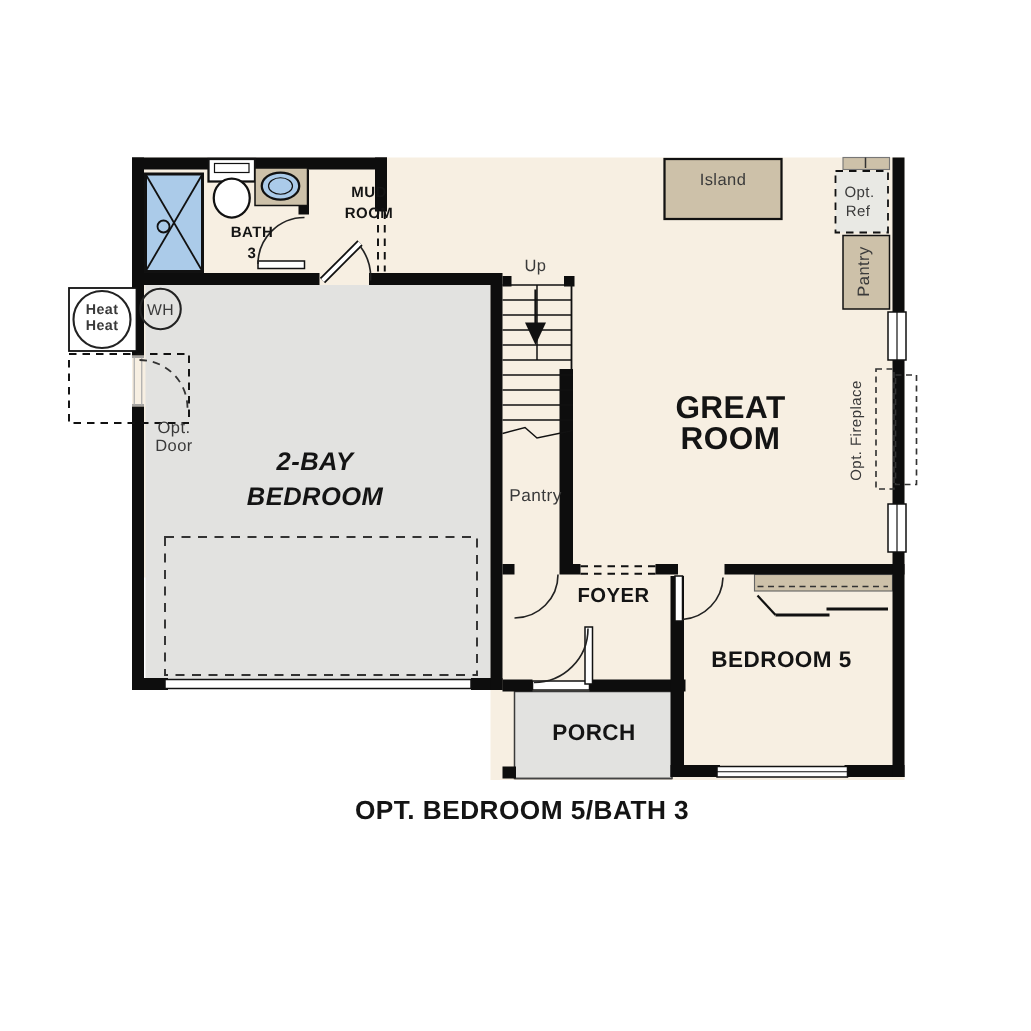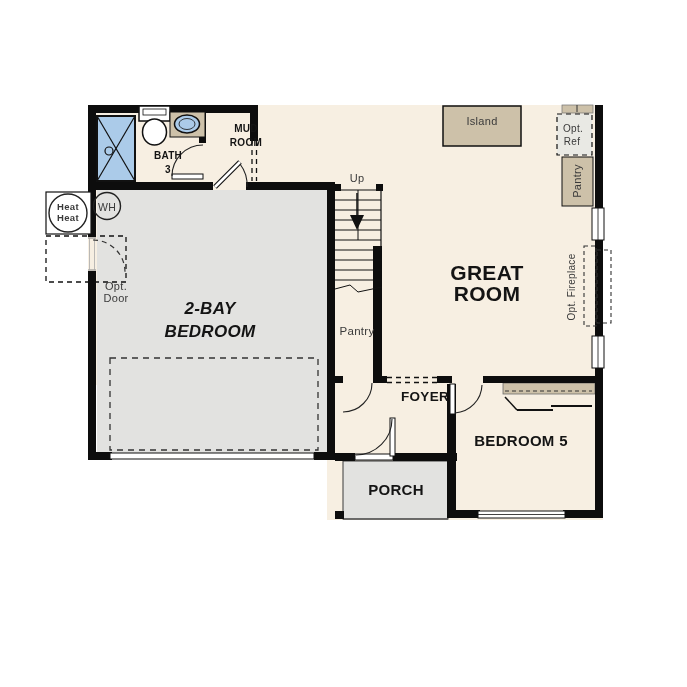--- a/index.html
+++ b/index.html
@@ -5,21 +5,21 @@
   html,body{margin:0;padding:0;background:#ffffff;}
   #stage{position:relative;width:687px;height:687px;background:#ffffff;overflow:hidden;
          font-family:"Liberation Sans",sans-serif;}
   #plan-svg{position:absolute;left:0;top:0;}
   .lbl{position:absolute;transform:translate(-50%,-50%);white-space:nowrap;
        color:#3a3a3a;letter-spacing:.3px;line-height:1;}
   .b{font-weight:bold;color:#141414;}
   .vert{transform:translate(-50%,-50%) rotate(-90deg);}
   .f9{font-size:9.5px;font-weight:bold;} .f10{font-size:10px;} .f10-5{font-size:10.5px;}
   .f11{font-size:11px;} .f11-5{font-size:11.5px;} .f13{font-size:10px;padding-left:36px;}
-  .f13-5{font-size:13.5px;padding-left:32px;} .f15{font-size:15px;} .f15-5{font-size:21px;}
+  .f13-5{font-size:13.5px;} .f15{font-size:15px;} .f15-5{font-size:21px;}
   .f17{font-size:17px;font-style:italic;} .f17-5{font-size:17.5px;}
 </style>
 </head>
 <body>
 
 <div id="stage">
 
 <svg id="plan-svg" width="687" height="687" viewBox="0 0 687 687">
 
   <g>
@@ -172,14 +172,15 @@
 <div class="lbl b f15-5" style="left:487px;top:272px">GREAT</div>
 <div class="lbl b f15-5" style="left:487px;top:293px">ROOM</div>
 <div class="lbl f11" style="left:482px;top:121px">Island</div>
 <div class="lbl f10" style="left:573px;top:129px">Opt.</div>
 <div class="lbl f10" style="left:572px;top:142px">Ref</div>
 <div class="lbl vert f11" style="left:577px;top:181px">Pantry</div>
 <div class="lbl vert f10" style="left:572px;top:287px">Opt. Fireplace</div>
 <div class="lbl b f13-5" style="left:409px;top:397px">FOYER</div>
 <div class="lbl b f15" style="left:396px;top:489px">PORCH</div>
 <div class="lbl b f15" style="left:521px;top:440px">BEDROOM 5</div>
+<div class="lbl b f17-5" style="left:348px;top:541px">OPT. BEDROOM 5/BATH 3</div>
 
 </div>
 
 </body></html>

